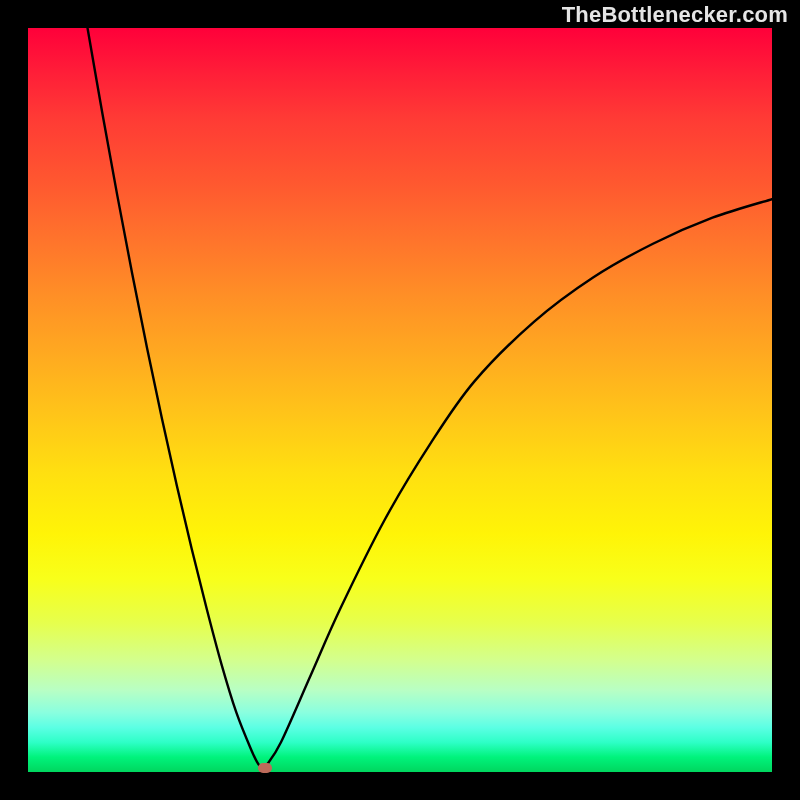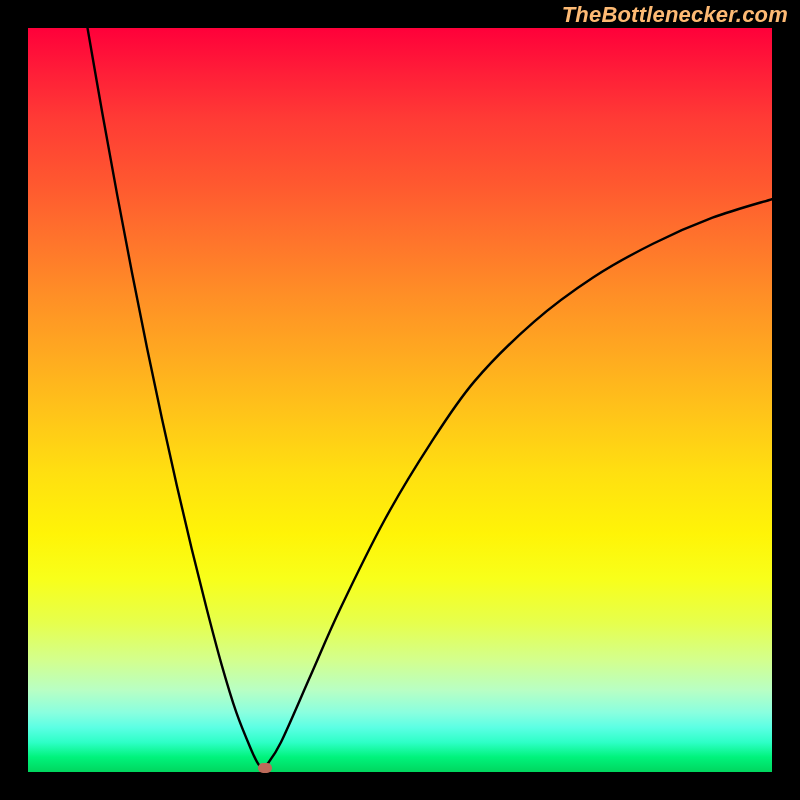--- a/index.html
+++ b/index.html
@@ -14,26 +14,25 @@
   .frame {
     position: relative;
     width: 800px;
     height: 800px;
     background: #000;
   }
   .watermark {
     position: absolute;
     top: 2px;
     right: 12px;
-    color: #fdba74;
+    color: #e5e5e5;
     font-size: 22px;
     font-weight: 600;
     letter-spacing: 0.2px;
     z-index: 10;
-    font-style: italic;
   }
   .plot {
     position: absolute;
     left: 28px;
     top: 28px;
     width: 744px;
     height: 744px;
     background: linear-gradient(to bottom,
       #ff003a 0%,
       #ff1e38 6%,

